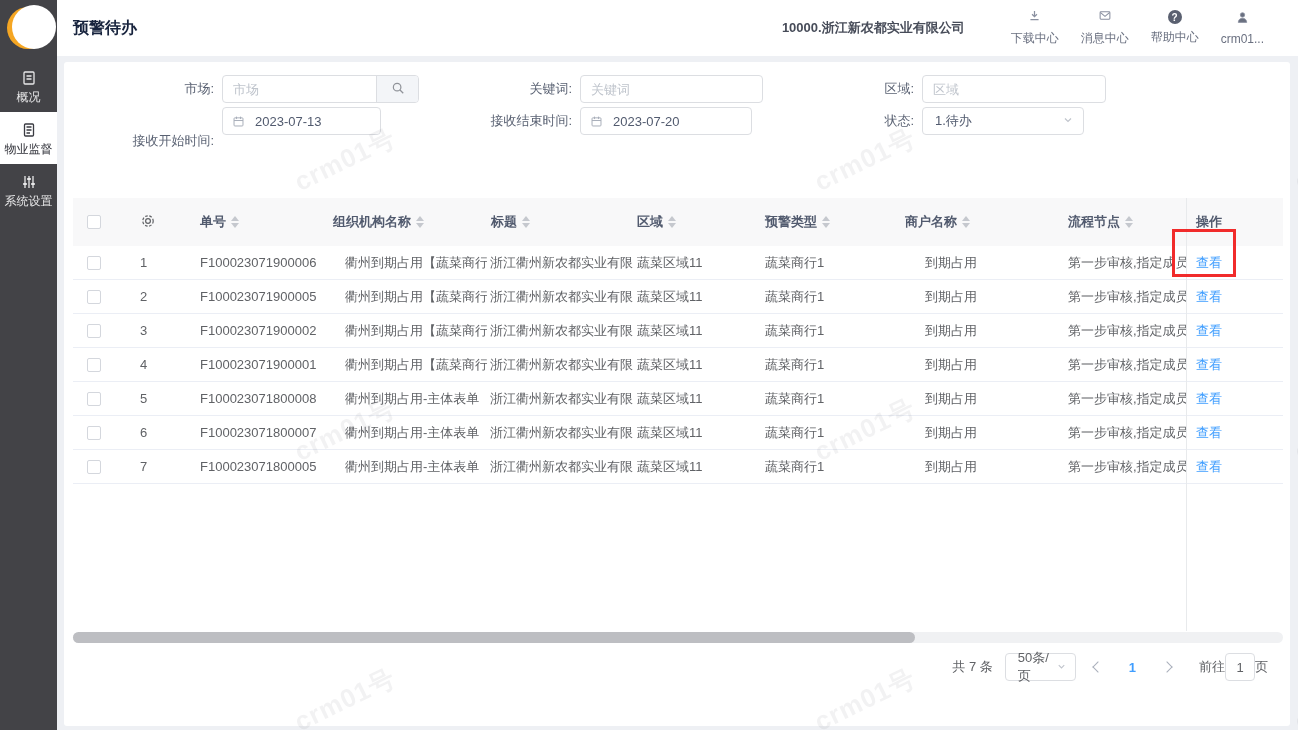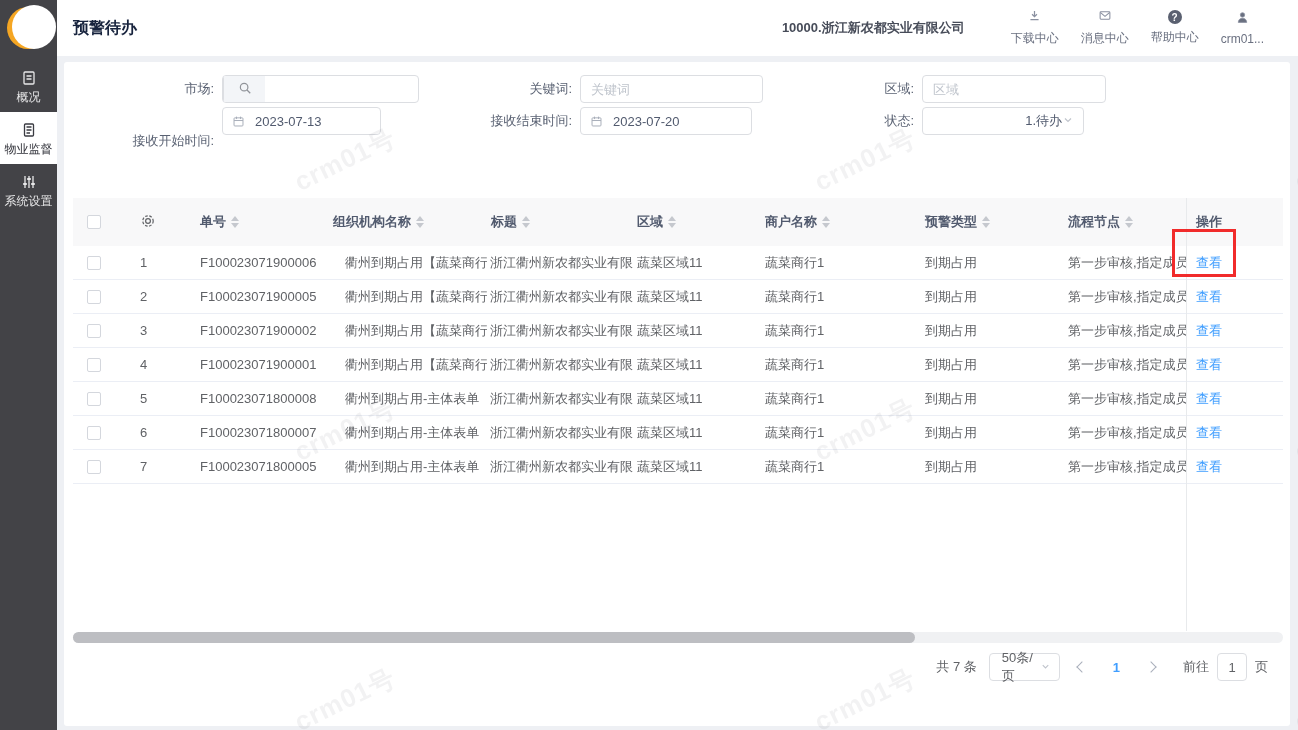--- a/index.html
+++ b/index.html
@@ -31,21 +31,21 @@
   .panel { position:absolute; left:64px; top:62px; width:1226px; height:664px; background:#fff; border-radius:3px; z-index:4; }
 
   
   .fgroup { position:absolute; display:flex; align-items:center; height:28px; font-size:13px; color:#5a6273; }
   .flabel { text-align:right; padding-right:8px; white-space:nowrap; }
   .ibox { display:flex; align-items:center; height:28px; border:1px solid #dcdee2; border-radius:4px; background:#fff; overflow:hidden; }
   .ibox input { border:none; outline:none; flex:1; height:100%; padding:0 10px; font-size:13px; color:#515a6e; font-family:inherit; min-width:0; background:transparent; }
   .ibox input::placeholder { color:#bfc4cc; }
   .append-btn { width:42px; height:100%; background:#f3f5f8; border-left:1px solid #dcdee2; display:flex; align-items:center; justify-content:center; cursor:pointer; }
   .date-ico, .cal { margin-left:9px; flex:0 0 auto; display:flex; }
-  .selbox { justify-content:flex-end; padding:0 9px 0 12px; cursor:pointer; }
+  .selbox { justify-content:space-between; padding:0 9px 0 12px; cursor:pointer; }
   .selbox .sel-text { font-size:13px; color:#515a6e; }
 
   
   .btn { position:absolute; top:150px; height:28px; border-radius:4px; font-size:13px; display:flex; align-items:center; justify-content:center; gap:5px; cursor:pointer; border:1px solid transparent; font-family:inherit; }
   .btn-primary { background:#2d8cf0; color:#fff; border-color:#2d8cf0; }
   .btn-reset { background:#e7f3fe; color:#2d8cf0; border-color:#9ecdf8; }
   .btn-download { background:#f4f9fe; color:#8fb4d8; border-color:#c3dcf3; position:absolute; }
   .red-dot { position:absolute; right:-3px; top:-4px; width:8px; height:8px; border-radius:50%; background:#ed4014; }
 
   
@@ -76,21 +76,21 @@
   .hthumb { position:absolute; left:0; top:0; width:842px; height:11px; border-radius:6px; background:#bdbec2; cursor:pointer; }
 
   
   .pager { position:absolute; top:591px; right:22px; height:28px; display:flex; align-items:center; gap:12px; font-size:13px; color:#606266; }
   .psel { width:71px; height:28px; border:1px solid #dcdee2; border-radius:4px; display:flex; align-items:center; justify-content:space-between; padding:0 8px 0 12px; cursor:pointer; color:#606266; }
   .pnav { display:flex; align-items:center; gap:27px; margin:0 6px; }
   .chev { width:8px; height:8px; border-left:1.5px solid #a9afbb; border-bottom:1.5px solid #a9afbb; cursor:pointer; }
   .chev.left { transform:rotate(45deg); }
   .chev.right { transform:rotate(-135deg); }
   .pcur { color:#409eff; font-weight:bold; cursor:pointer; }
-  .goto { display:flex; align-items:center; gap:8px; margin-left:10px; }
+  .goto { display:flex; align-items:center; margin-left:10px; }
   .goto input { width:30px; height:28px; border:1px solid #dcdee2; border-radius:4px; text-align:center; font-size:13px; color:#606266; outline:none; font-family:inherit; }
 
   
   .wm-layer { position:absolute; inset:0; pointer-events:none; z-index:40; }
   .wm { position:absolute; font-size:26px; color:rgba(70,75,90,0.07); transform:translate(-50%,-50%) rotate(-26deg); white-space:nowrap; letter-spacing:1px; font-weight:bold; }
   .annotation { position:absolute; left:1172px; top:229px; width:64px; height:48px; border:3px solid #f12b2b; z-index:50; pointer-events:none; }
 </style>
 </head>
 <body>
 
@@ -159,20 +159,21 @@
         <span>crm01...</span>
       </span>
     </div>
   </header>
 
   <section class="panel">
 
     <div class="fgroup" style="left:0; top:13px;">
       <span class="flabel" style="width:158px;">市场:</span>
       <span class="ibox" style="width:197px;">
+        <input placeholder="市场" style="">
         <span class="append-btn">
           <span><svg width="14" height="14" viewBox="0 0 16 16" fill="none" stroke="#909399" stroke-width="1.4">
                 <circle cx="7" cy="7" r="4.3"></circle>
                 <path d="M10.3 10.3L14 14"></path>
               </svg></span>
         </span>
       </span>
     </div>
     <div class="fgroup" style="left:360px; top:13px;">
       <span class="flabel" style="width:156px;">关键词:</span>
@@ -281,29 +282,29 @@
               <i class="dn"></i>
             </span>
           </div>
         <div class="cell w5">
             <span>区域</span>
             <span class="carets">
               <i class="up"></i>
               <i class="dn"></i>
             </span>
           </div>
+        <div class="cell w7">
+            <span>预警类型</span>
+            <span class="carets">
+              <i class="up"></i>
+              <i class="dn"></i>
+            </span>
+          </div>
         <div class="cell w6">
             <span>商户名称</span>
-            <span class="carets">
-              <i class="up"></i>
-              <i class="dn"></i>
-            </span>
-          </div>
-        <div class="cell w7">
-            <span>预警类型</span>
             <span class="carets">
               <i class="up"></i>
               <i class="dn"></i>
             </span>
           </div>
         <div class="cell w8">
             <span>流程节点</span>
             <span class="carets">
               <i class="up"></i>
               <i class="dn"></i>

